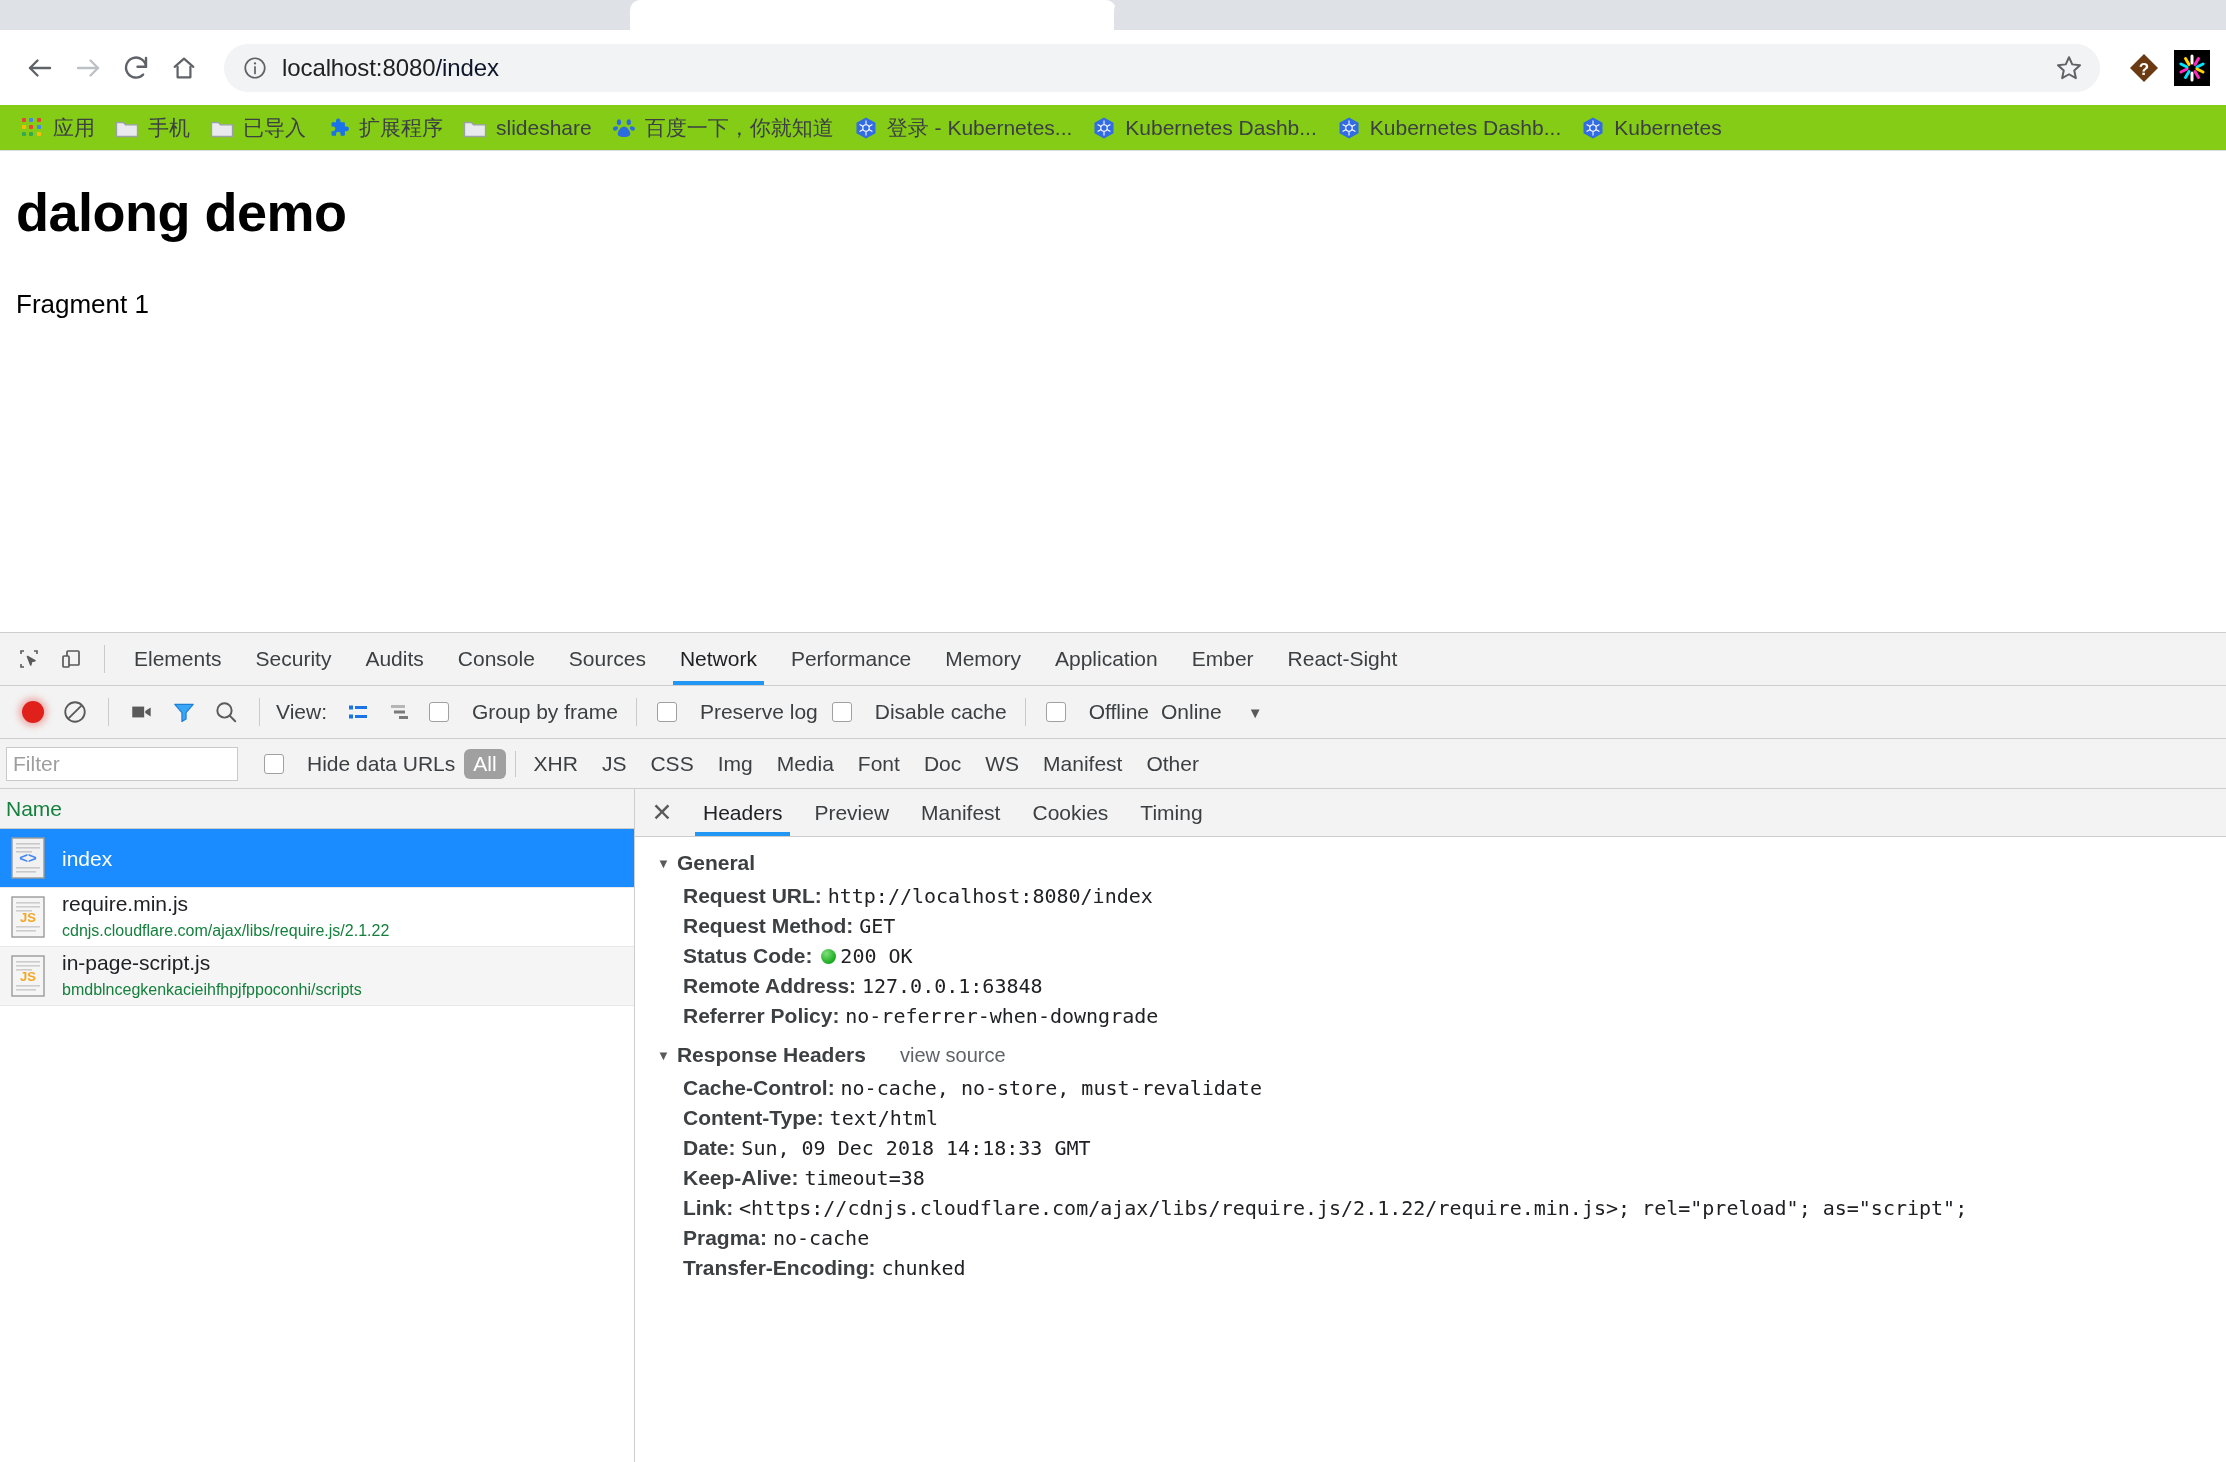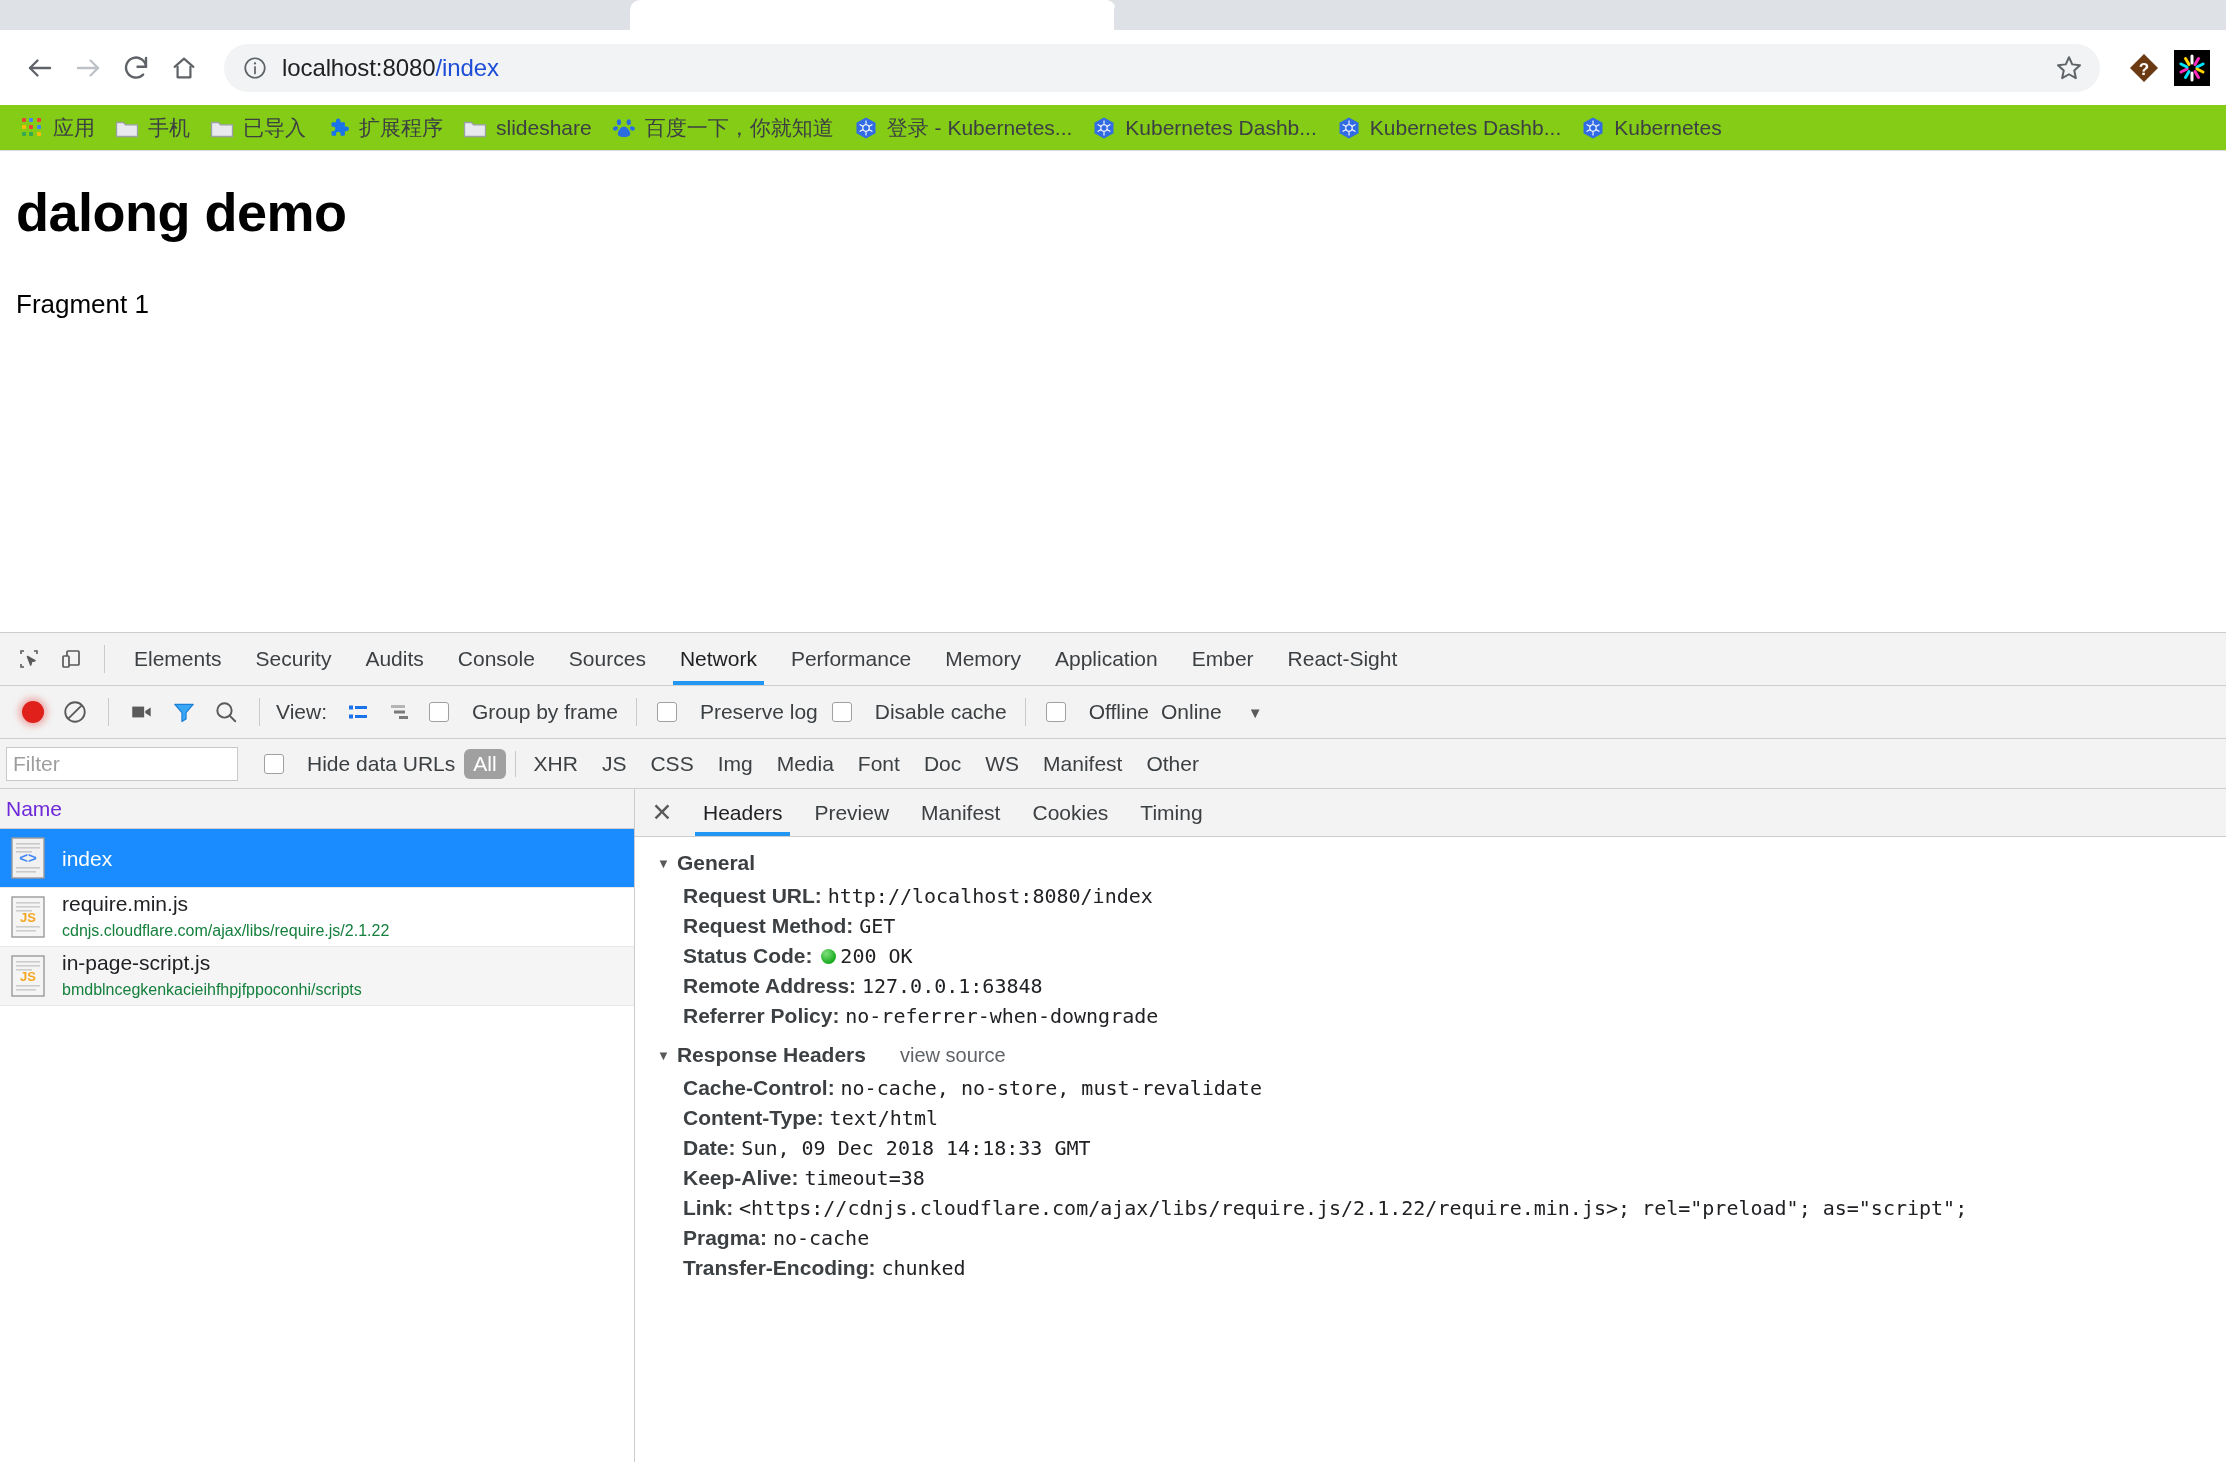--- a/index.html
+++ b/index.html
@@ -68,21 +68,21 @@
     color: #5f6368;
     margin-right: 14px;
   }
   .url-text {
     font-size: 24px;
     color: #202124;
     letter-spacing: -0.1px;
     white-space: nowrap;
     font-family: "Liberation Sans", sans-serif;
   }
-  .url-text .url-dim { color: #1d4ed8; margin-top: 10px; }
+  .url-text .url-dim { color: #0f172a; margin-top: 10px; }
   .omnibox-right {
     margin-left: auto;
     display: flex; align-items: center;
   }
   .star-icon { width: 30px; height: 30px; color: #5f6368; }
 
   .ext-icons {
     display: flex; align-items: center;
     margin-left: 14px;
   }
@@ -281,21 +281,21 @@
     border-right: 1px solid #cdcdcd;
     display: flex; flex-direction: column;
     overflow: hidden;
   }
   .net-head {
     height: 40px;
     background: #f3f3f3;
     border-bottom: 1px solid #cdcdcd;
     display: flex; align-items: center;
     padding-left: 6px;
-    font-size: 21px; color: #6d28d9;
+    font-size: 21px; color: #15803d;
     flex: 0 0 auto;
   }
   .net-row {
     height: 59px;
     display: flex; align-items: center;
     padding-left: 10px;
     border-bottom: 1px solid #e8e8e8;
     cursor: pointer;
     overflow: hidden;
   }

